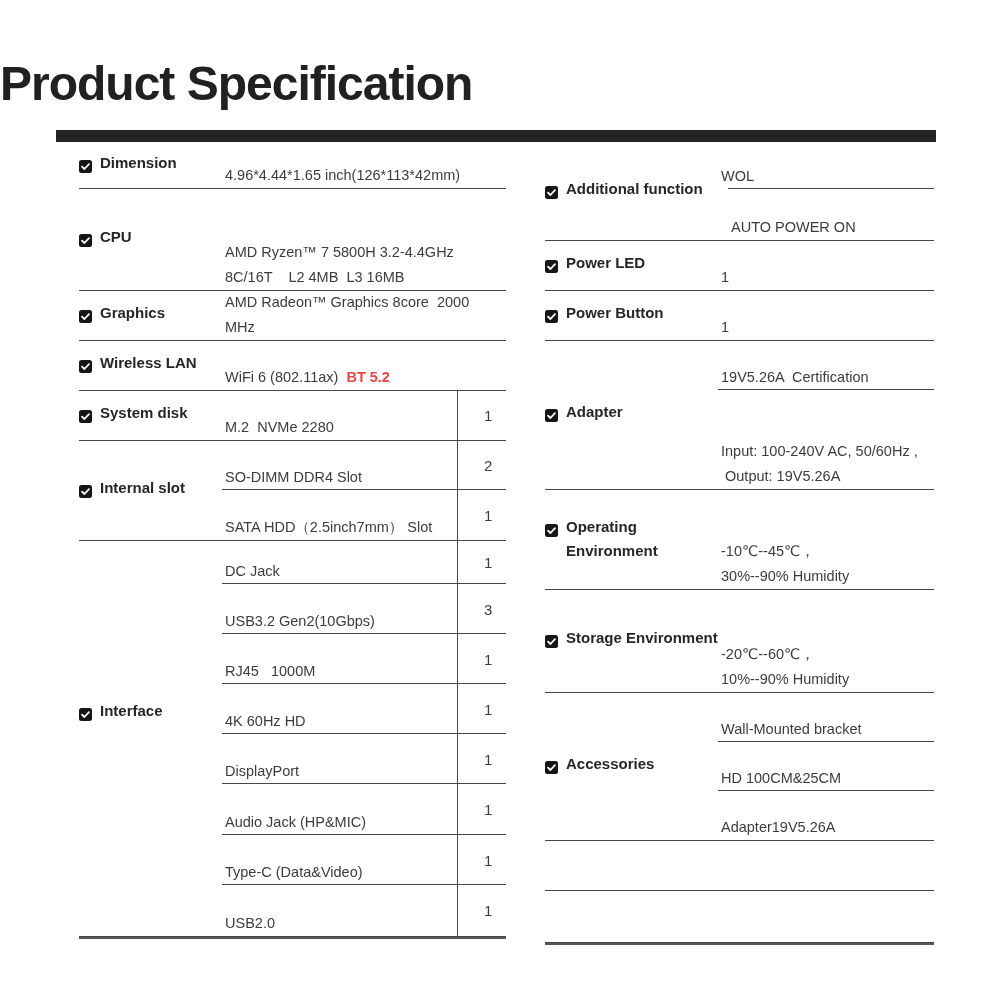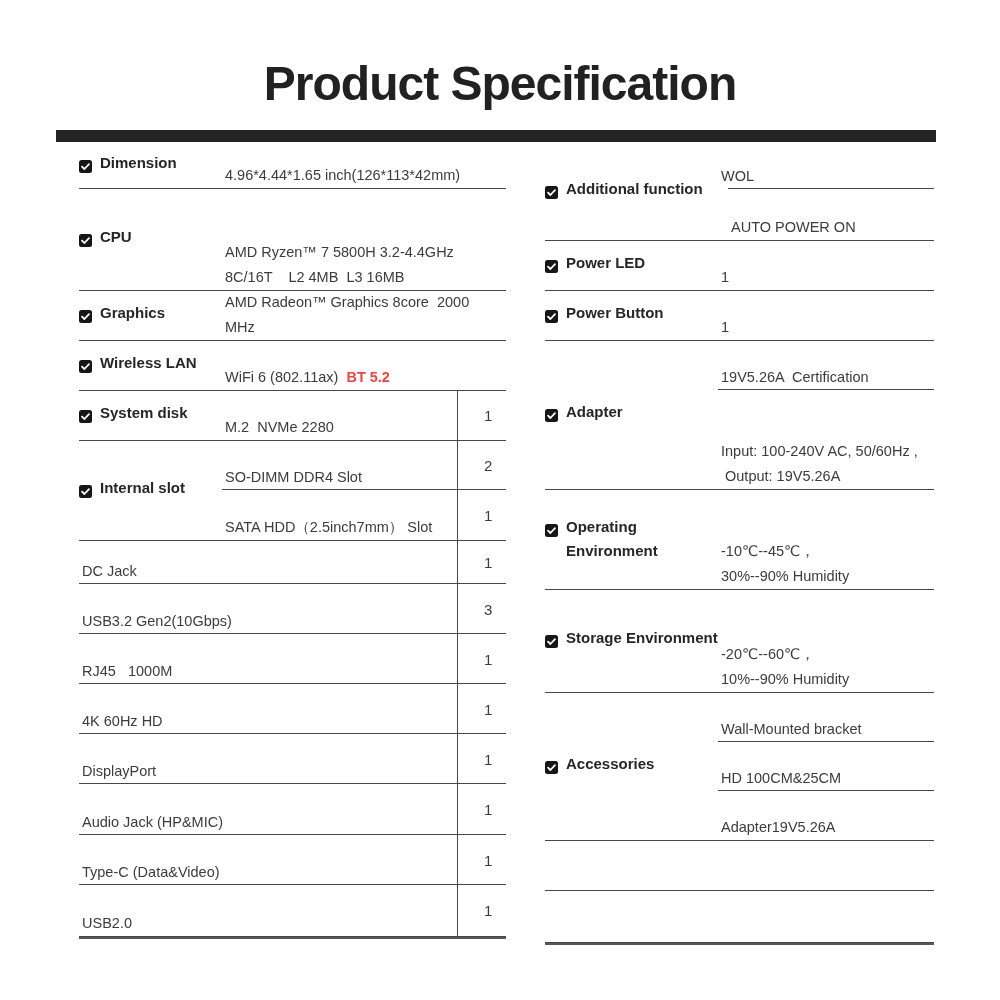--- a/index.html
+++ b/index.html
@@ -3,21 +3,21 @@
 <meta charset="utf-8">
 <style>
   * { margin:0; padding:0; box-sizing:border-box; }
   html,body { background:#ffffff; }
   .page {
     position:relative; width:1000px; height:1000px; background:#ffffff;
     font-family:"Liberation Sans","DejaVu Sans",sans-serif; overflow:hidden;
   }
   .title {
     position:absolute; top:56px; left:0; width:1000px;
-    text-align:center; font-size:48px; font-weight:800; color:#212121;
+    font-size:48px; font-weight:800; color:#212121;
     letter-spacing:-1px;
   }
   .top-bar {
     position:absolute; top:130px; left:56px; width:880px; height:12px;
     background:#242424;
   }
   .spec-table {
     position:absolute; top:142px; border-bottom:3px solid #585858;
   }
   .spec-table.left  { left:79px;  width:427px; }
@@ -148,20 +148,29 @@
             <div class="val"><div><span>SO-DIMM DDR4 Slot</span></div></div>
             <div class="qty">2</div>
           </div>
           <div class="row" style="height: 50px;">
             <div class="val"><div><span>SATA HDD（2.5inch7mm） Slot</span></div></div>
             <div class="qty">1</div>
           </div>
         </div>
       </div>
       <div class="group">
+        <div class="glabel">
+          <div class="label-inner" style="position: relative; top: -25px;">
+            <span class="cb"><svg width="13" height="13" viewBox="0 0 13 13">
+                <rect x="0" y="0" width="13" height="13" rx="2.5" fill="#161616"></rect>
+                <path d="M3 6.6 L5.4 9 L10 4.2" stroke="#ffffff" stroke-width="1.8" fill="none" stroke-linecap="round" stroke-linejoin="round"></path>
+              </svg></span>
+            <span>Interface</span>
+          </div>
+        </div>
         <div class="rows">
           <div class="row" style="height: 44px;">
             <div class="val"><div><span>DC Jack</span></div></div>
             <div class="qty">1</div>
           </div>
           <div class="row" style="height: 50px;">
             <div class="val"><div><span>USB3.2 Gen2(10Gbps)</span></div></div>
             <div class="qty">3</div>
           </div>
           <div class="row" style="height: 50px;">

